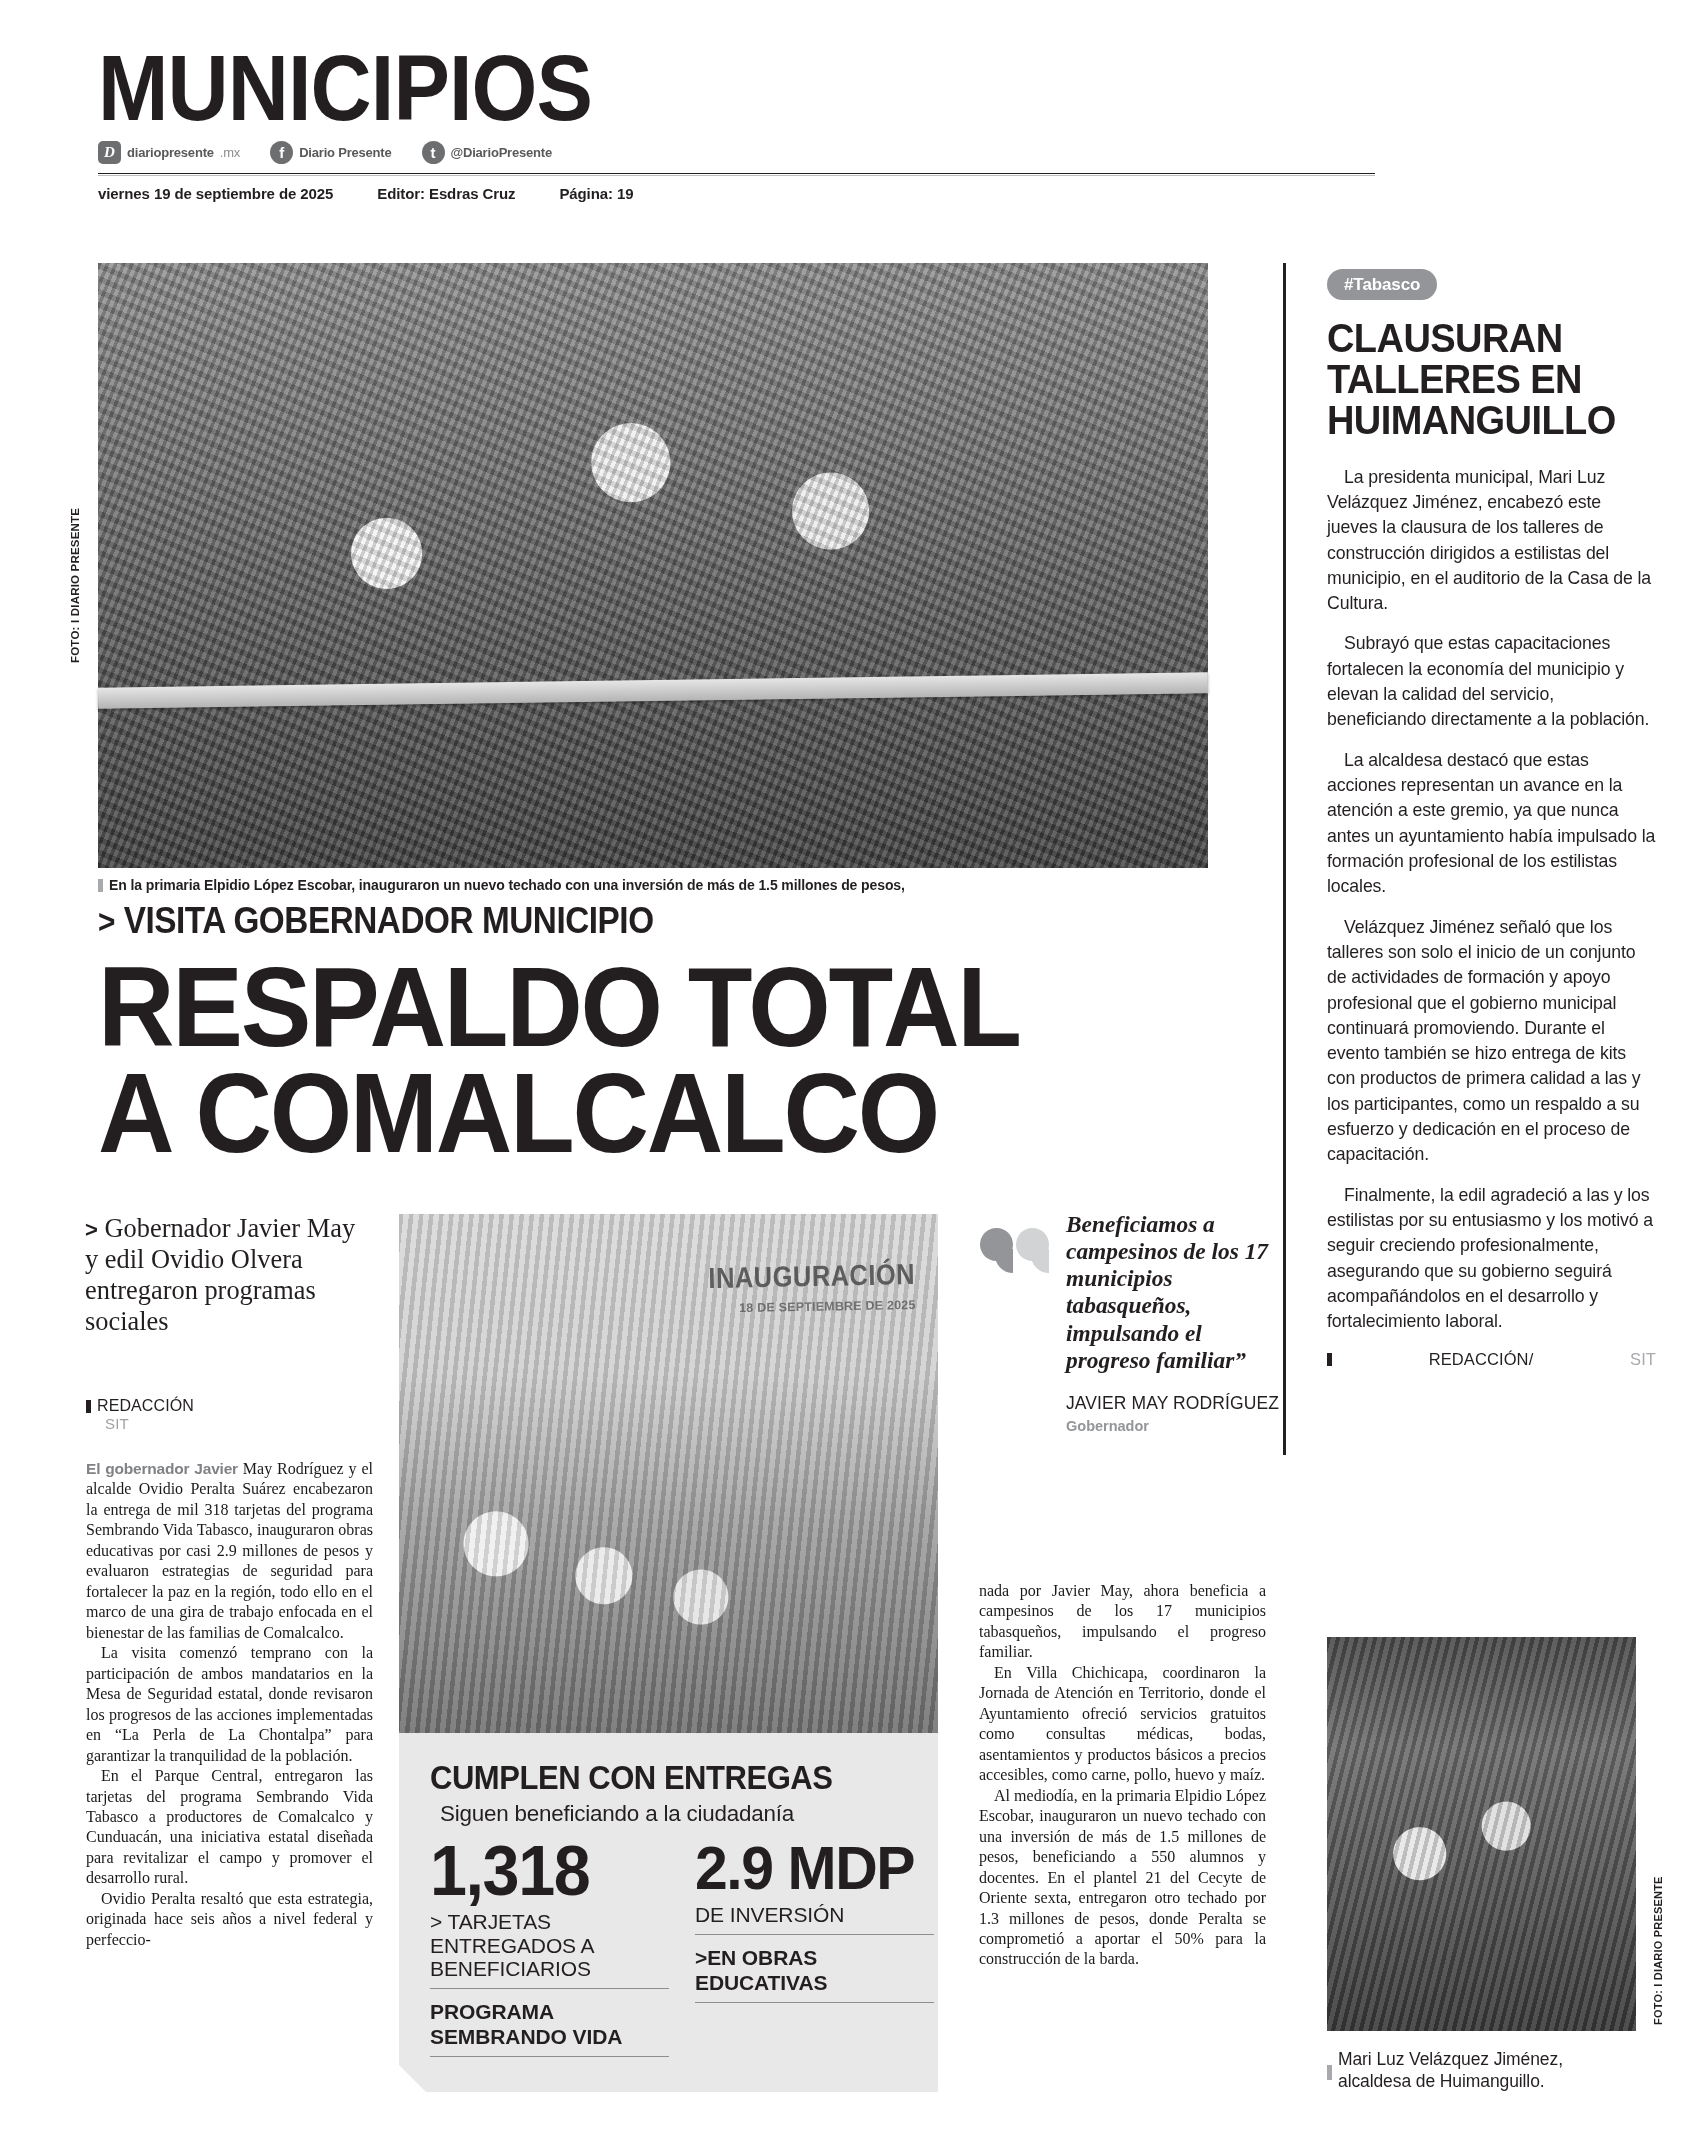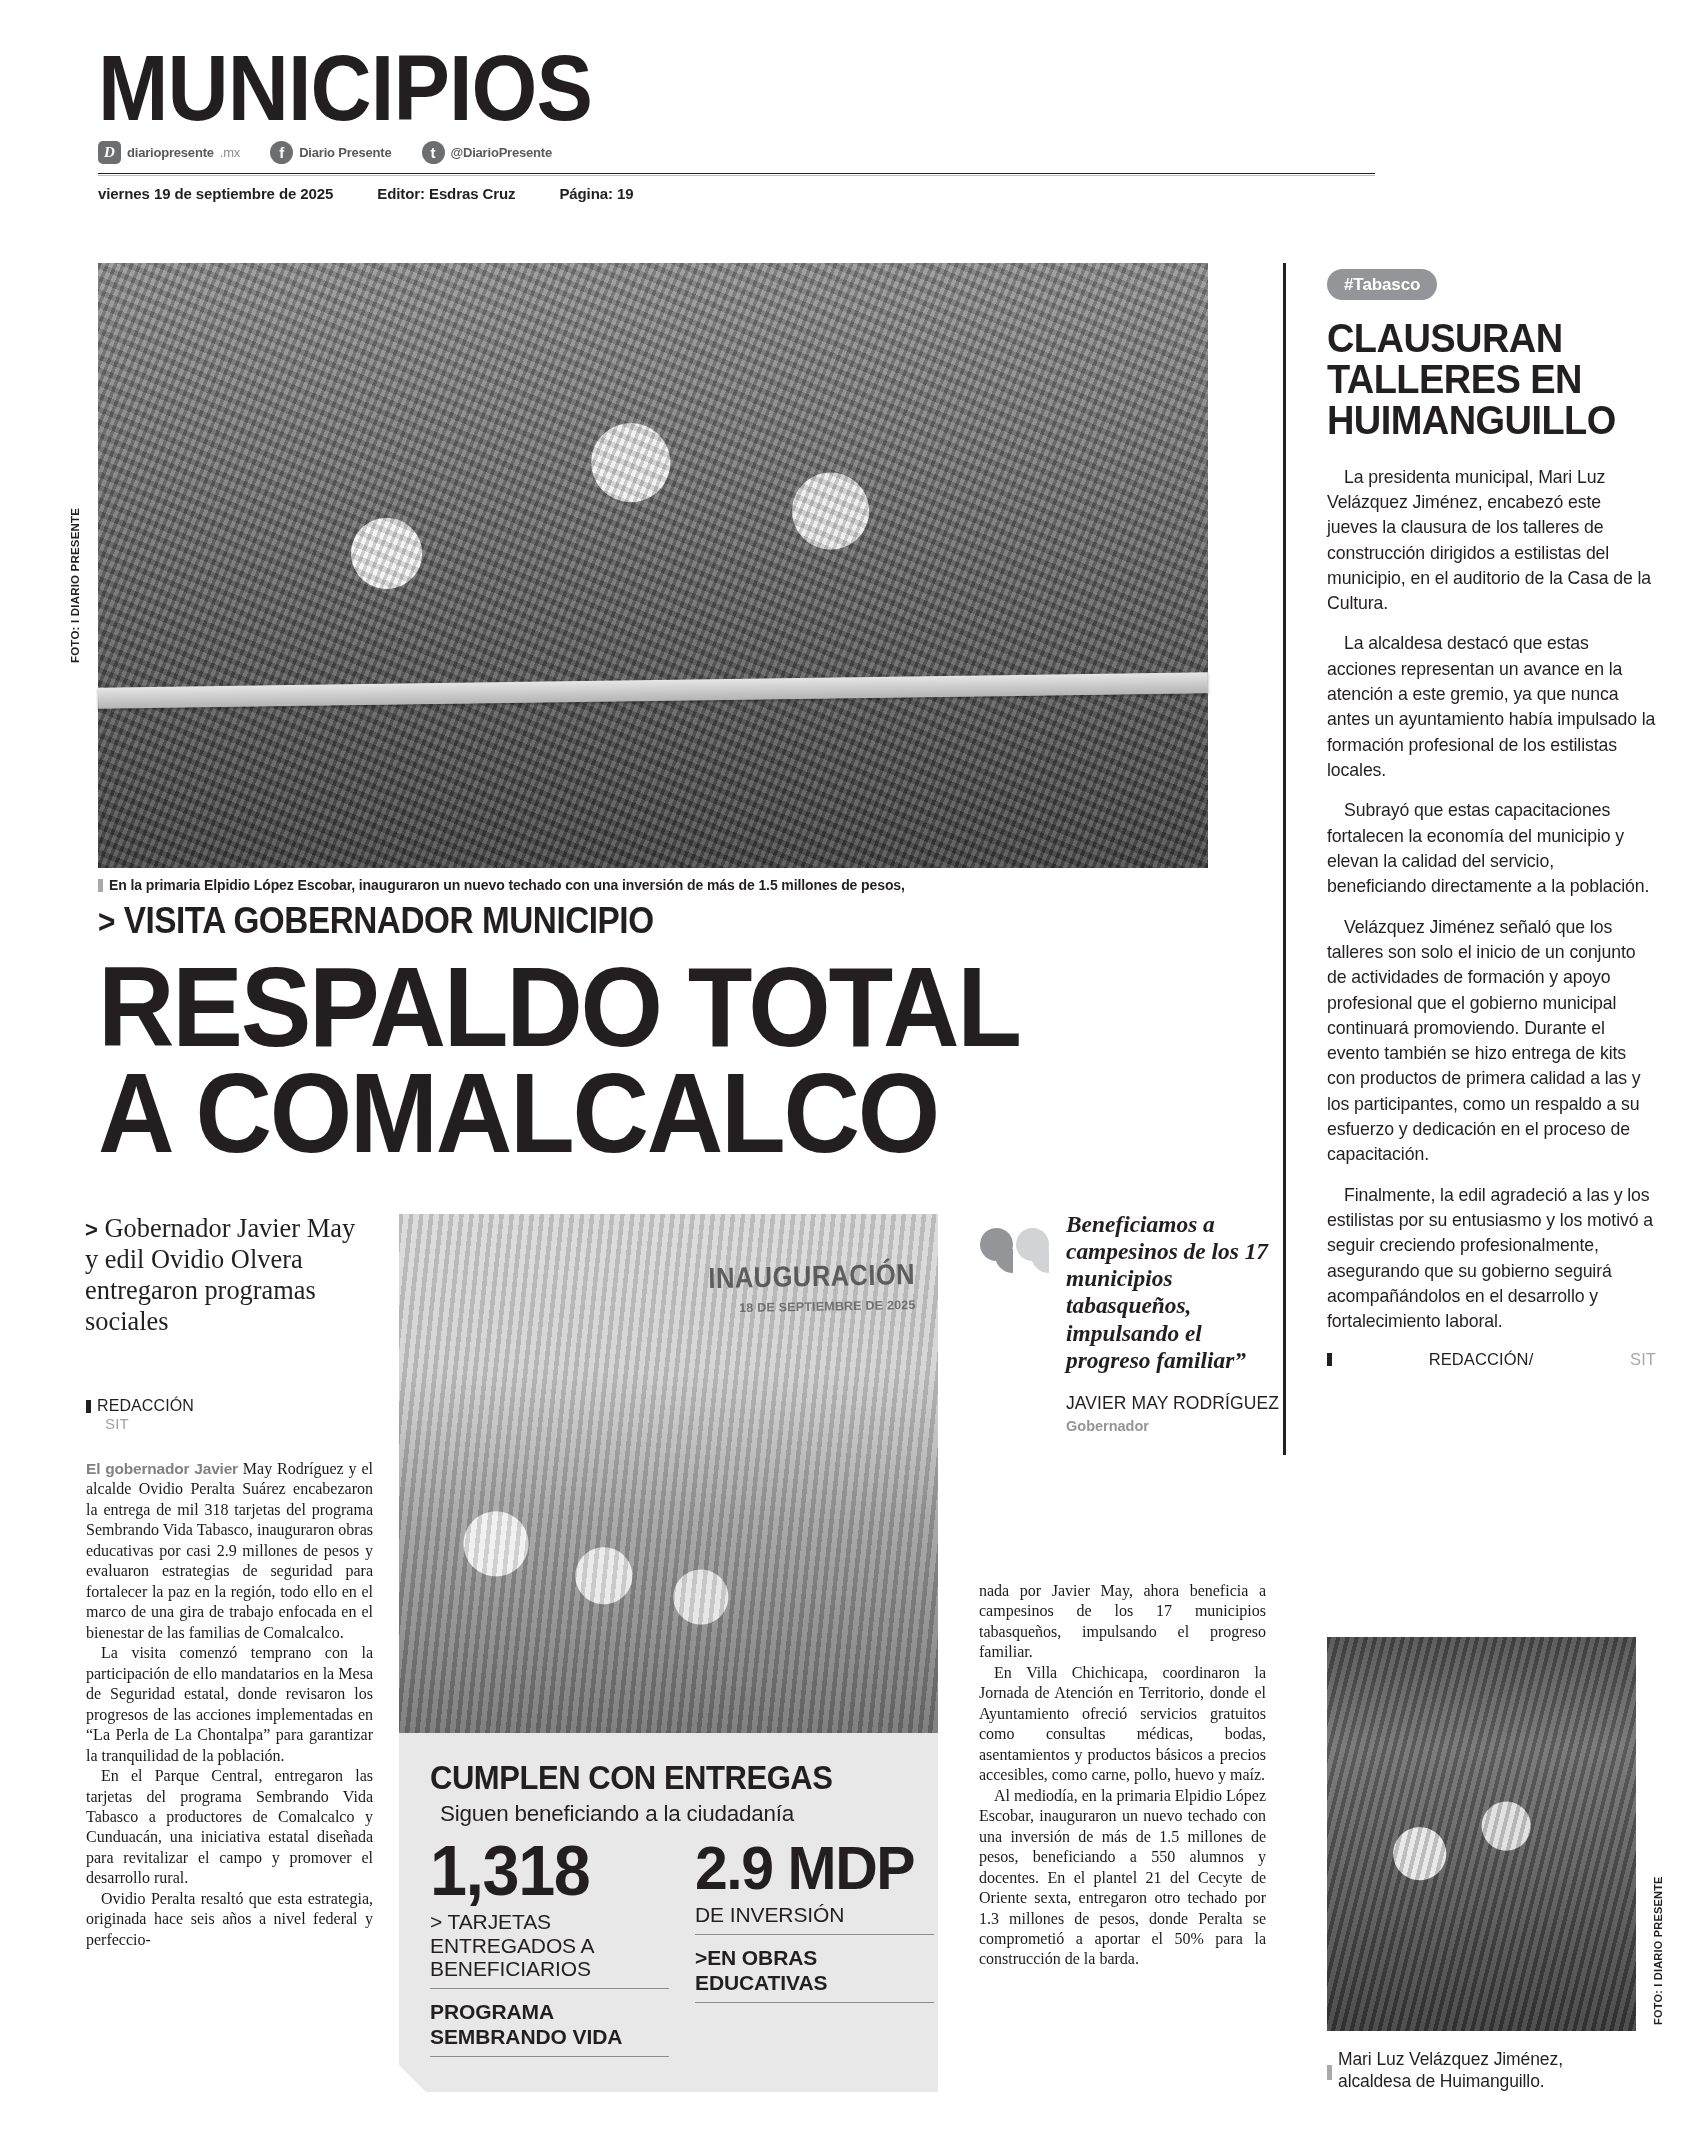--- a/index.html
+++ b/index.html
@@ -344,21 +344,21 @@
   <div class="byline">
     <div class="byline-main">
       <span class="byline-tick"></span>
       <span>REDACCIÓN</span>
     </div>
     <div class="byline-sub">SIT</div>
   </div>
 
   <div class="body-col" id="col1">
       <p><span class="lede-bold">El gobernador Javier</span> May Rodríguez y el alcalde Ovidio Peralta Suárez encabezaron la entrega de mil 318 tarjetas del programa Sembrando Vida Tabasco, inauguraron obras educativas por casi 2.9 millones de pesos y evaluaron estrategias de seguridad para fortalecer la paz en la región, todo ello en el marco de una gira de trabajo enfocada en el bienestar de las familias de Comalcalco.</p>
-      <p>La visita comenzó temprano con la participación de ello mandatarios en la Mesa de Seguridad estatal, donde revisaron los progresos de las acciones implementadas en “La Perla de La Chontalpa” para garantizar la tranquilidad de la población.</p>
+      <p>La visita comenzó temprano con la participación de ambos mandatarios en la Mesa de Seguridad estatal, donde revisaron los progresos de las acciones implementadas en “La Perla de La Chontalpa” para garantizar la tranquilidad de la población.</p>
       <p>En el Parque Central, entregaron las tarjetas del programa Sembrando Vida Tabasco a productores de Comalcalco y Cunduacán, una iniciativa estatal diseñada para revitalizar el campo y promover el desarrollo rural.</p>
       <p>Ovidio Peralta resaltó que esta estrategia, originada hace seis años a nivel federal y perfeccio-</p>
     </div>
   <div class="body-col" id="col2">
       <p>nada por Javier May, ahora beneficia a campesinos de los 17 municipios tabasqueños, impulsando el progreso familiar.</p>
       <p>En Villa Chichicapa, coordinaron la Jornada de Atención en Territorio, donde el Ayuntamiento ofreció servicios gratuitos como consultas médicas, bodas, asentamientos y productos básicos a precios accesibles, como carne, pollo, huevo y maíz.</p>
       <p>Al mediodía, en la primaria Elpidio López Escobar, inauguraron un nuevo techado con una inversión de más de 1.5 millones de pesos, beneficiando a 550 alumnos y docentes. En el plantel 21 del Cecyte de Oriente sexta, entregaron otro techado por 1.3 millones de pesos, donde Peralta se comprometió a aportar el 50% para la construcción de la barda.</p>
     </div>
 
   <div class="sec-photo">
@@ -397,22 +397,22 @@
     </div>
   </div>
 
   <div class="side-rule"></div>
 
   <div class="sidebar">
     <span class="hashtag">#Tabasco</span>
     <div class="side-headline">CLAUSURAN TALLERES EN HUIMANGUILLO</div>
     <div class="side-body">
         <p>La presidenta municipal, Mari Luz Velázquez Jiménez, encabezó este jueves la clausura de los talleres de construcción dirigidos a estilistas del municipio, en el auditorio de la Casa de la Cultura.</p>
+        <p>Subrayó que estas capacitaciones fortalecen la economía del municipio y elevan la calidad del servicio, beneficiando directamente a la población.</p>
         <p>La alcaldesa destacó que estas acciones representan un avance en la atención a este gremio, ya que nunca antes un ayuntamiento había impulsado la formación profesional de los estilistas locales.</p>
-        <p>Subrayó que estas capacitaciones fortalecen la economía del municipio y elevan la calidad del servicio, beneficiando directamente a la población.</p>
         <p>Velázquez Jiménez señaló que los talleres son solo el inicio de un conjunto de actividades de formación y apoyo profesional que el gobierno municipal continuará promoviendo. Durante el evento también se hizo entrega de kits con productos de primera calidad a las y los participantes, como un respaldo a su esfuerzo y dedicación en el proceso de capacitación.</p>
         <p>Finalmente, la edil agradeció a las y los estilistas por su entusiasmo y los motivó a seguir creciendo profesionalmente, asegurando que su gobierno seguirá acompañándolos en el desarrollo y fortalecimiento laboral.</p>
       </div>
     <div class="side-credit">
       <span class="byline-tick"></span>
       <span>REDACCIÓN/</span>
         <span class="grey">SIT</span>
     </div>
   </div>
 

